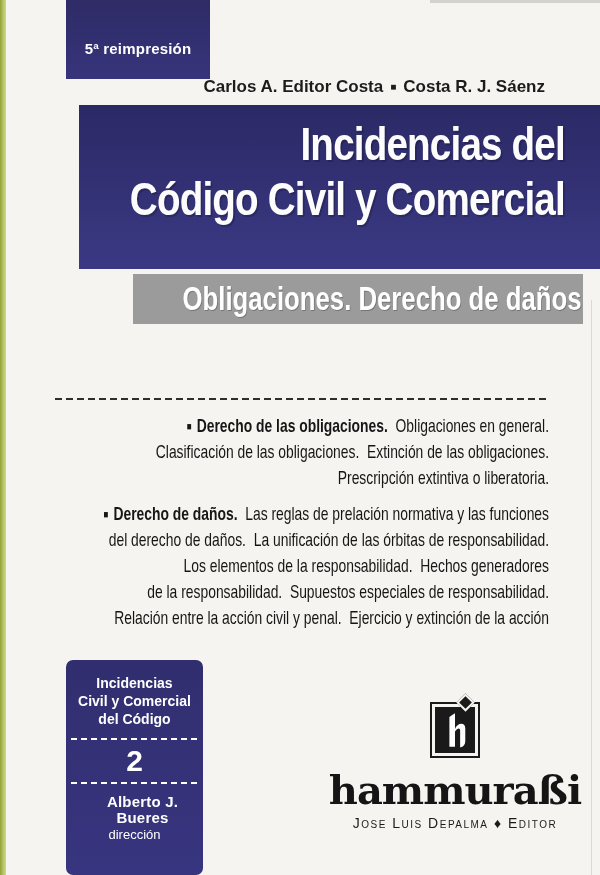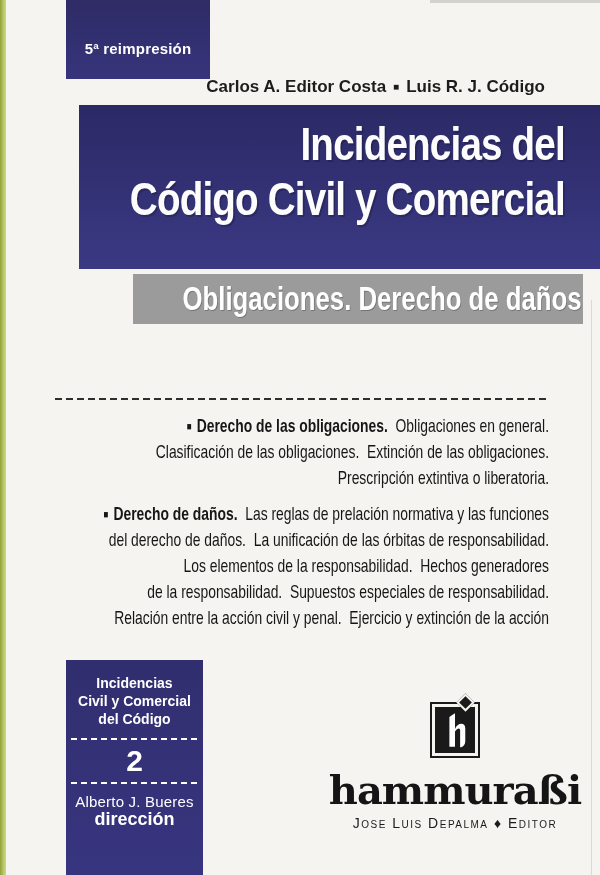--- a/index.html
+++ b/index.html
@@ -46,28 +46,28 @@
   .contents{position:absolute;top:413px;right:51px;width:640px;text-align:right;color:#161616;
     font-size:19px;line-height:26px;
     transform:scaleX(.73);transform-origin:100% 0;}
   .cline{white-space:pre;}
   .bullet{font-size:11px;vertical-align:2px;}
   .head{font-weight:bold;margin-left:7px;}
   .para2{margin-top:10px;}
 
   
   .series-box{position:absolute;left:66px;top:660px;width:137px;height:215px;
-    background:linear-gradient(180deg,#312e6f,#383580);color:#fff;text-align:center;}
+    background:linear-gradient(180deg,#312e6f,#383580);color:#fff;text-align:center;border-radius:7px;}
   .sb-title{margin-top:14px;font-size:14px;font-weight:bold;line-height:18px;}
   .sb-divider{margin:10px 5px 0 5px;height:2px;
     background:repeating-linear-gradient(90deg,#fff 0 6px,transparent 6px 10px);}
   .sb-divider.second{margin-top:4px;}
   .sb-number{margin-top:4px;font-size:30px;font-weight:bold;line-height:34px;}
-  .sb-name{margin-top:10px;font-size:15px;font-weight:normal;line-height:16px;letter-spacing:.2px;}
-  .sb-role{font-size:18px;line-height:18px;font-weight:bold;}
+  .sb-name{margin-top:10px;font-size:15px;font-weight:bold;line-height:16px;letter-spacing:.2px;padding-left:16px;}
+  .sb-role{font-size:13px;line-height:18px;}
 
   
   .publisher{position:absolute;left:305px;top:702px;width:300px;text-align:center;color:#121212;}
   .logo-square{position:relative;display:inline-block;width:50px;height:56px;
     border:2px solid #1a1a1a;box-sizing:border-box;background:#f5f4f0;}
   .logo-inner{position:absolute;left:3px;top:3px;right:3px;bottom:3px;background:#1a1a1a;
     display:flex;align-items:center;justify-content:center;}
   .logo-diamond{position:absolute;top:-8px;right:6px;width:9px;height:9px;background:#1a1a1a;
     border:2px solid #f5f4f0;transform:rotate(45deg);}
   .wordmark{margin-top:8px;font-family:"DejaVu Serif",serif;font-weight:bold;
@@ -81,21 +81,21 @@
 
   <div class="edge-strip"></div>
   <div class="top-smudge"></div>
   <div class="right-edge-line"></div>
 
   <div class="badge">
     <span class="badge-label">5ª reimpresión</span>
   </div>
 
   <div class="authors">
-    <span>Carlos A. Editor Costa</span><span class="sep">■</span><span>Luis R. J. Código</span>
+    <span>Carlos A. Editor Costa</span><span class="sep">■</span><span>Costa R. J. Sáenz</span>
   </div>
 
   <div class="title-block">
     <div class="title-text">
       <div>Incidencias del</div>
       <div>Código Civil y Comercial</div>
     </div>
   </div>
 
   <div class="subtitle-band">

